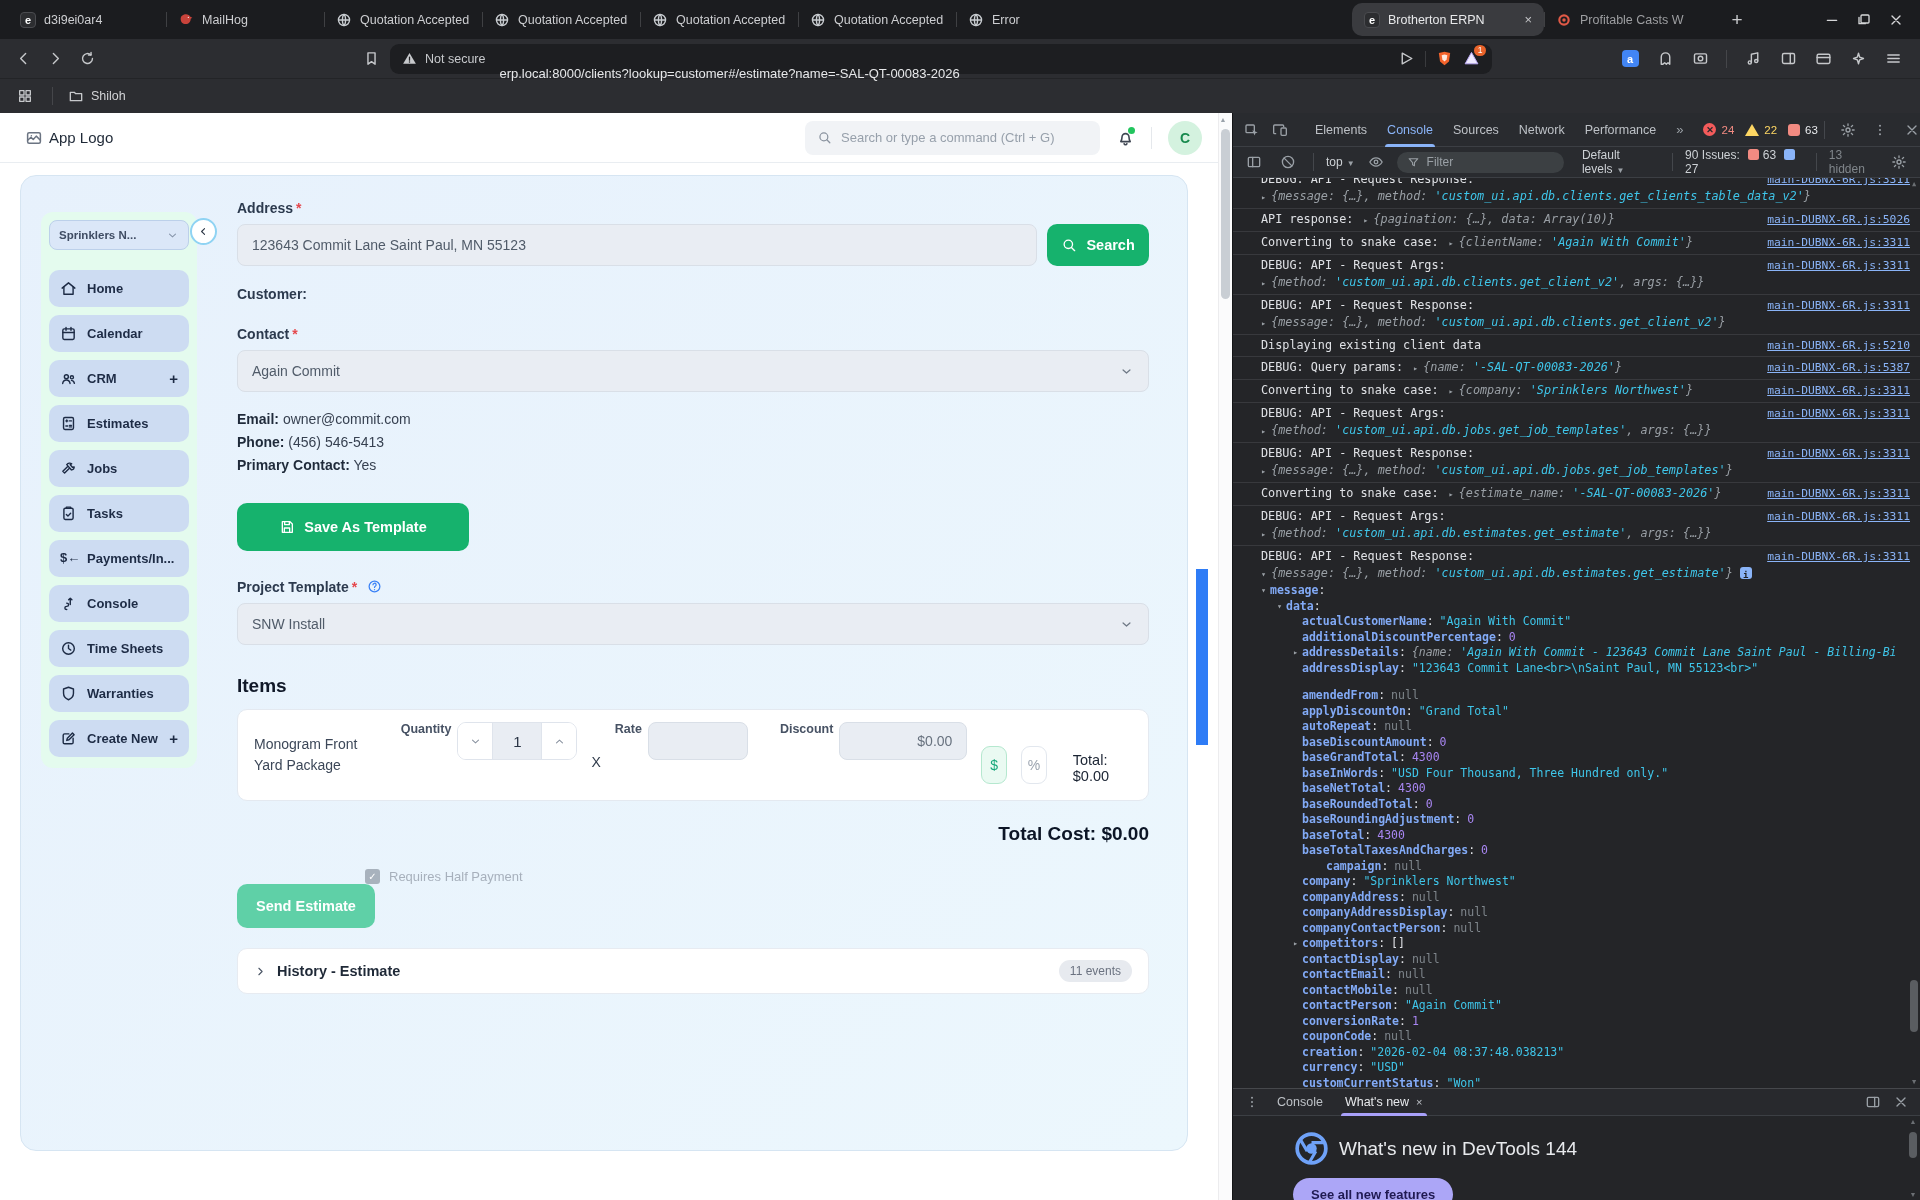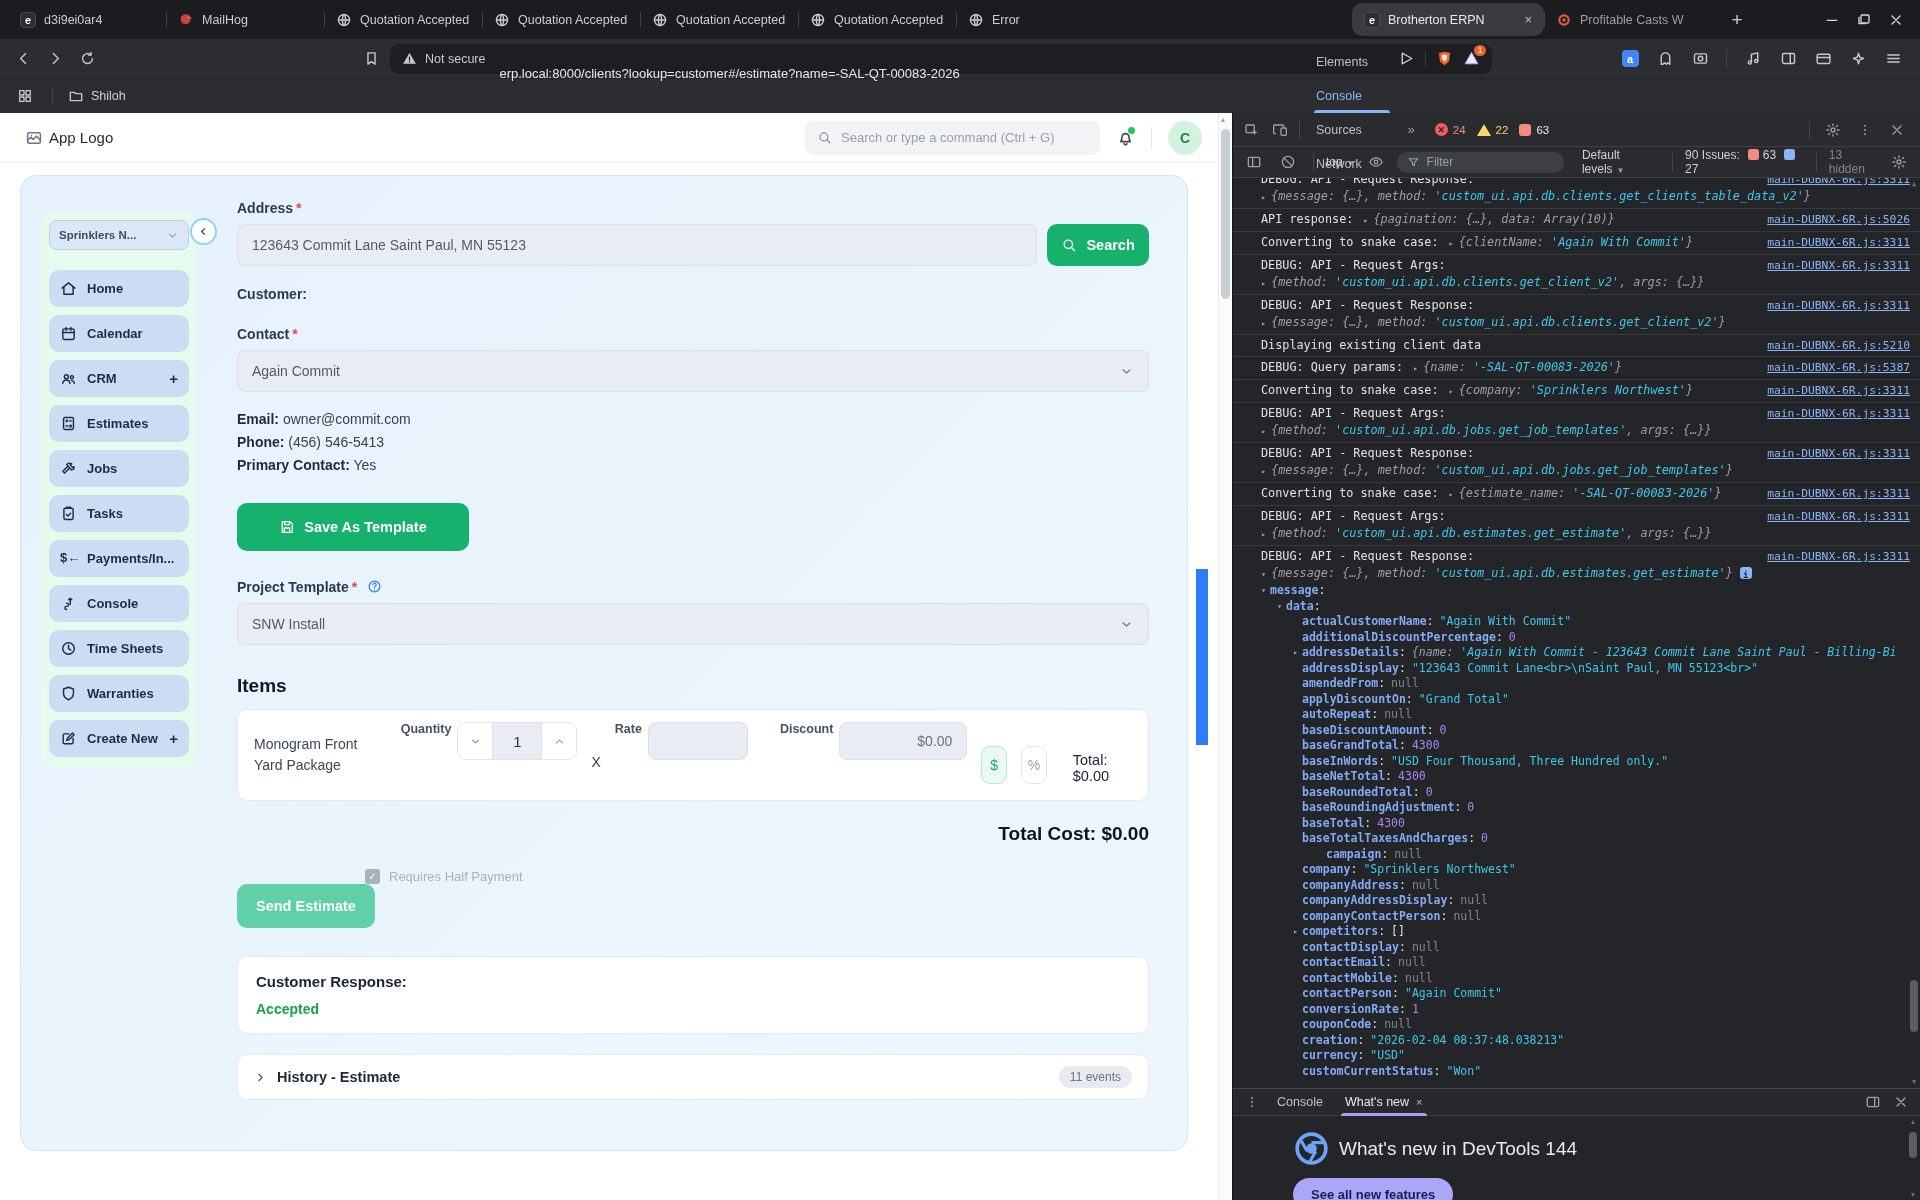--- a/index.html
+++ b/index.html
@@ -685,24 +685,20 @@
 
         <div class="total-cost">Total Cost: $0.00</div>
 
         <div class="half">
           <span class="chk">✓</span>
           <span>Requires Half Payment</span>
         </div>
 
         <button class="btn-green send-btn">Send Estimate</button>
 
-        <div class="resp-card">
-          <div class="resp-lbl">Customer Response:</div>
-          <div class="resp-val">Accepted</div>
-        </div>
 
         <div class="hist-card">
           <span class="hc">
               <svg viewBox="0 0 24 24" fill="none" stroke="currentColor" stroke-width="2" stroke-linecap="round" stroke-linejoin="round" width="100%" height="100%">
                 <path d="m9 6 6 6-6 6"></path>
               </svg>
             </span>
           <span class="hist-title">History - Estimate</span>
           <span class="hist-badge">11 events</span>
         </div>
@@ -724,21 +720,21 @@
             <path d="m12.5 12.5 8 3.2-3.4 1.2-1.2 3.4z" fill="currentColor" stroke="none"></path>
           </svg>
         </span>
       <span class="dt-ic">
           <svg viewBox="0 0 24 24" fill="none" stroke="currentColor" stroke-width="2" stroke-linecap="round" stroke-linejoin="round" width="100%" height="100%">
             <path d="M5.5 17.5H4a1.5 1.5 0 0 1-1.5-1.5V6A1.5 1.5 0 0 1 4 4.5h12A1.5 1.5 0 0 1 17.5 6v1"></path>
             <rect x="13.5" y="9" width="8" height="11" rx="1.5"></rect>
           </svg>
         </span>
       <span class="dt-sep"></span>
-      <span id="dt-tabs" style="display:flex;flex-direction:column;">
+      <span id="dt-tabs" style="display:flex;">
           <span class="dt-tab">Elements</span>
           <span class="dt-tab active">Console</span>
           <span class="dt-tab">Sources</span>
           <span class="dt-tab">Network</span>
           <span class="dt-tab">Performance</span>
         </span>
       <span class="dt-more">»</span>
       <span class="dt-badges">
         <span class="bdg-err-ic">✕</span>
         <span class="bdg-err">24</span>
@@ -932,21 +928,21 @@
           <span class="t-key">addressDetails</span>
           <span class="t-colon">:</span>
           <span class="v-pg">{name: <span class="cyan" style="font-style:italic;">'Again With Commit - 123643 Commit Lane Saint Paul - Billing-Bi</span></span>
         </div>
         <div class="trow" style="padding-left: 56px;">
           <span class="t-arr"></span>
           <span class="t-key">addressDisplay</span>
           <span class="t-colon">:</span>
           <span class="v-str">"123643 Commit Lane&lt;br&gt;\nSaint Paul, MN 55123&lt;br&gt;"</span>
         </div>
-        <div class="trow" style="padding-left: 56px;">
+        <div class="trow" style="padding-left: 56px; margin-top: 12px;">
           <span class="t-arr"></span>
           <span class="t-key">amendedFrom</span>
           <span class="t-colon">:</span>
           <span class="v-null">null</span>
         </div>
         <div class="trow" style="padding-left: 56px;">
           <span class="t-arr"></span>
           <span class="t-key">applyDiscountOn</span>
           <span class="t-colon">:</span>
           <span class="v-str">"Grand Total"</span>

